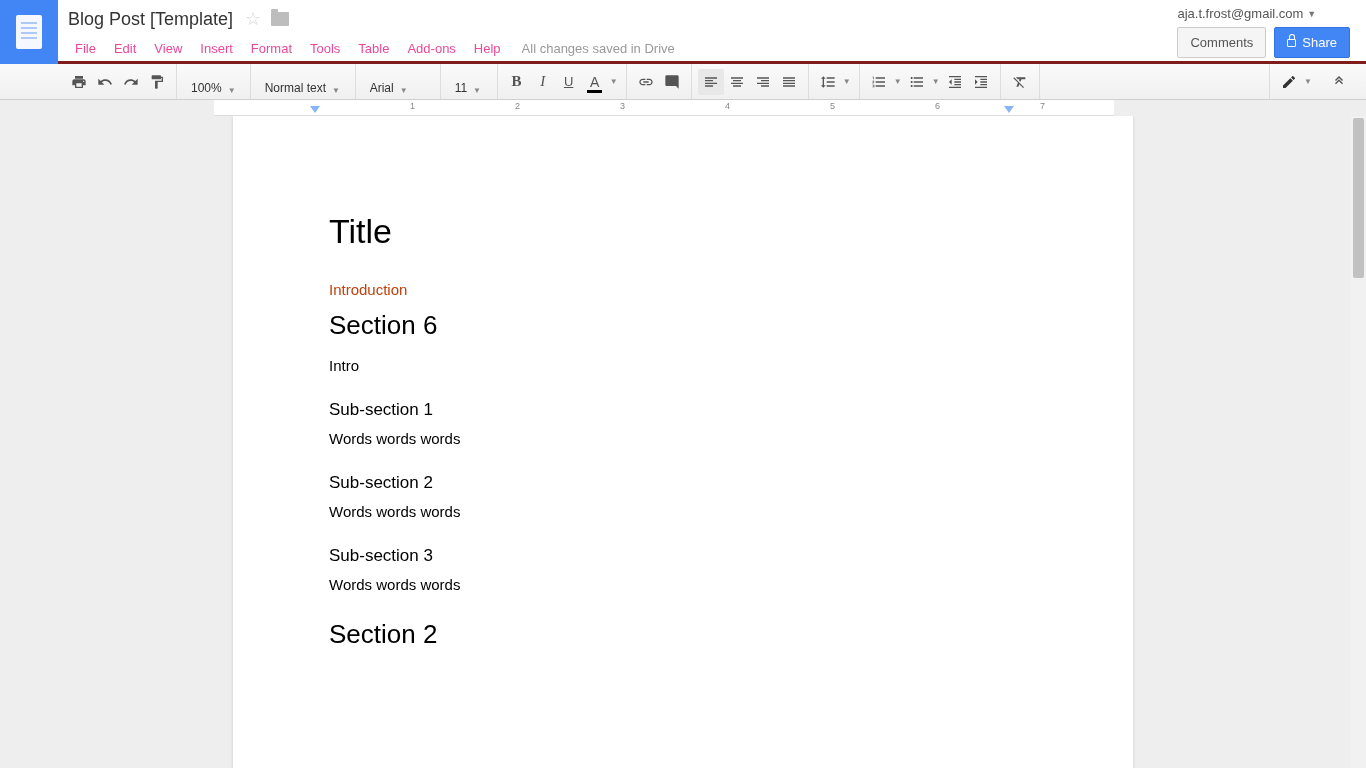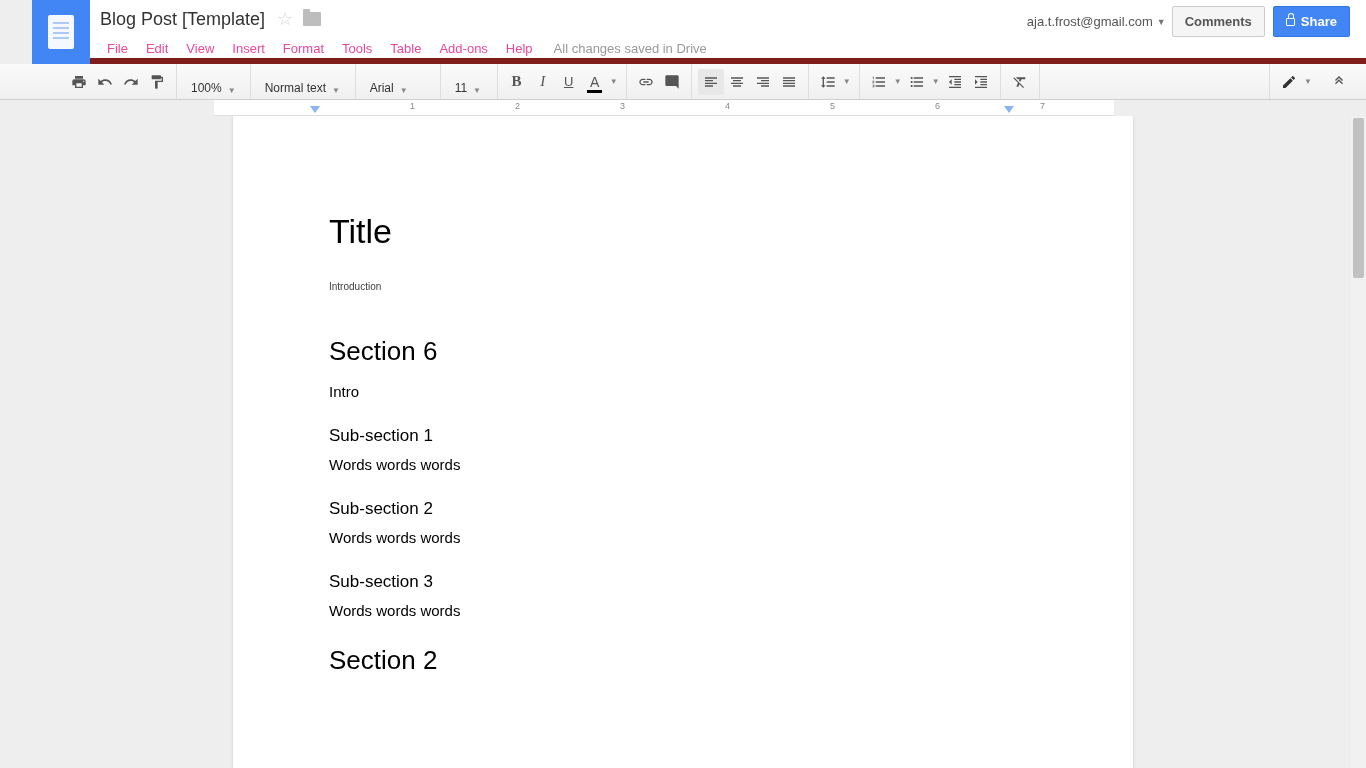--- a/index.html
+++ b/index.html
@@ -8,22 +8,21 @@
     background: #eeeeee;
     overflow: hidden;
     width: 1366px;
     height: 768px;
   }
   .header {
     background: #fff;
     display: flex;
     align-items: flex-start;
     height: 64px;
-    border-bottom: 6px solid #7f1d1d;
-    margin-left: 32px;
+    border-bottom: 3px solid #7f1d1d;
   }
   .app-icon {
     width: 58px;
     height: 64px;
     background: #4285f4;
     display: flex;
     align-items: center;
     justify-content: center;
     flex-shrink: 0;
   }
@@ -92,43 +91,43 @@
     padding: 4px 9px;
     cursor: pointer;
   }
   .save-status {
     font-size: 13px;
     color: #999;
     padding: 4px 12px;
   }
   .right-header {
     display: flex;
-    flex-direction: row;
-    align-items: center;
+    flex-direction: column;
+    align-items: flex-start;
     padding: 6px 16px 0 0;
     gap: 6px;
   }
   .account-row {
     display: flex;
     align-items: center;
     gap: 4px;
     font-size: 13px;
     color: #555;
   }
   .account-arrow {
     font-size: 9px;
     color: #777;
   }
   .header-buttons {
     display: flex;
     gap: 8px;
   }
   .btn {
     font-size: 13px;
-    font-weight: bold;
+    font-weight: normal;
     padding: 7px 12px;
     border-radius: 2px;
     cursor: pointer;
     border: 1px solid #ccc;
     background: #f5f5f5;
     color: #555;
   }
   .btn-share {
     background: #4285f4;
     border-color: #3375e0;
@@ -255,23 +254,23 @@
     padding: 96px 96px;
   }
   .doc-h1 {
     font-size: 34px;
     font-weight: 400;
     color: #000;
     font-family: Arial, sans-serif;
     margin-bottom: 30px;
   }
   .doc-p {
-    font-size: 10px;
-    color: #404040;
-    margin-bottom: 44px;
+    font-size: 15px;
+    color: #c2410c;
+    margin-bottom: 12px;
     font-family: Arial, sans-serif;
   }
   .doc-h2 {
     font-size: 26px;
     font-weight: 400;
     color: #000;
     font-family: Arial, sans-serif;
     margin-bottom: 16px;
   }
   .doc-h3 {

